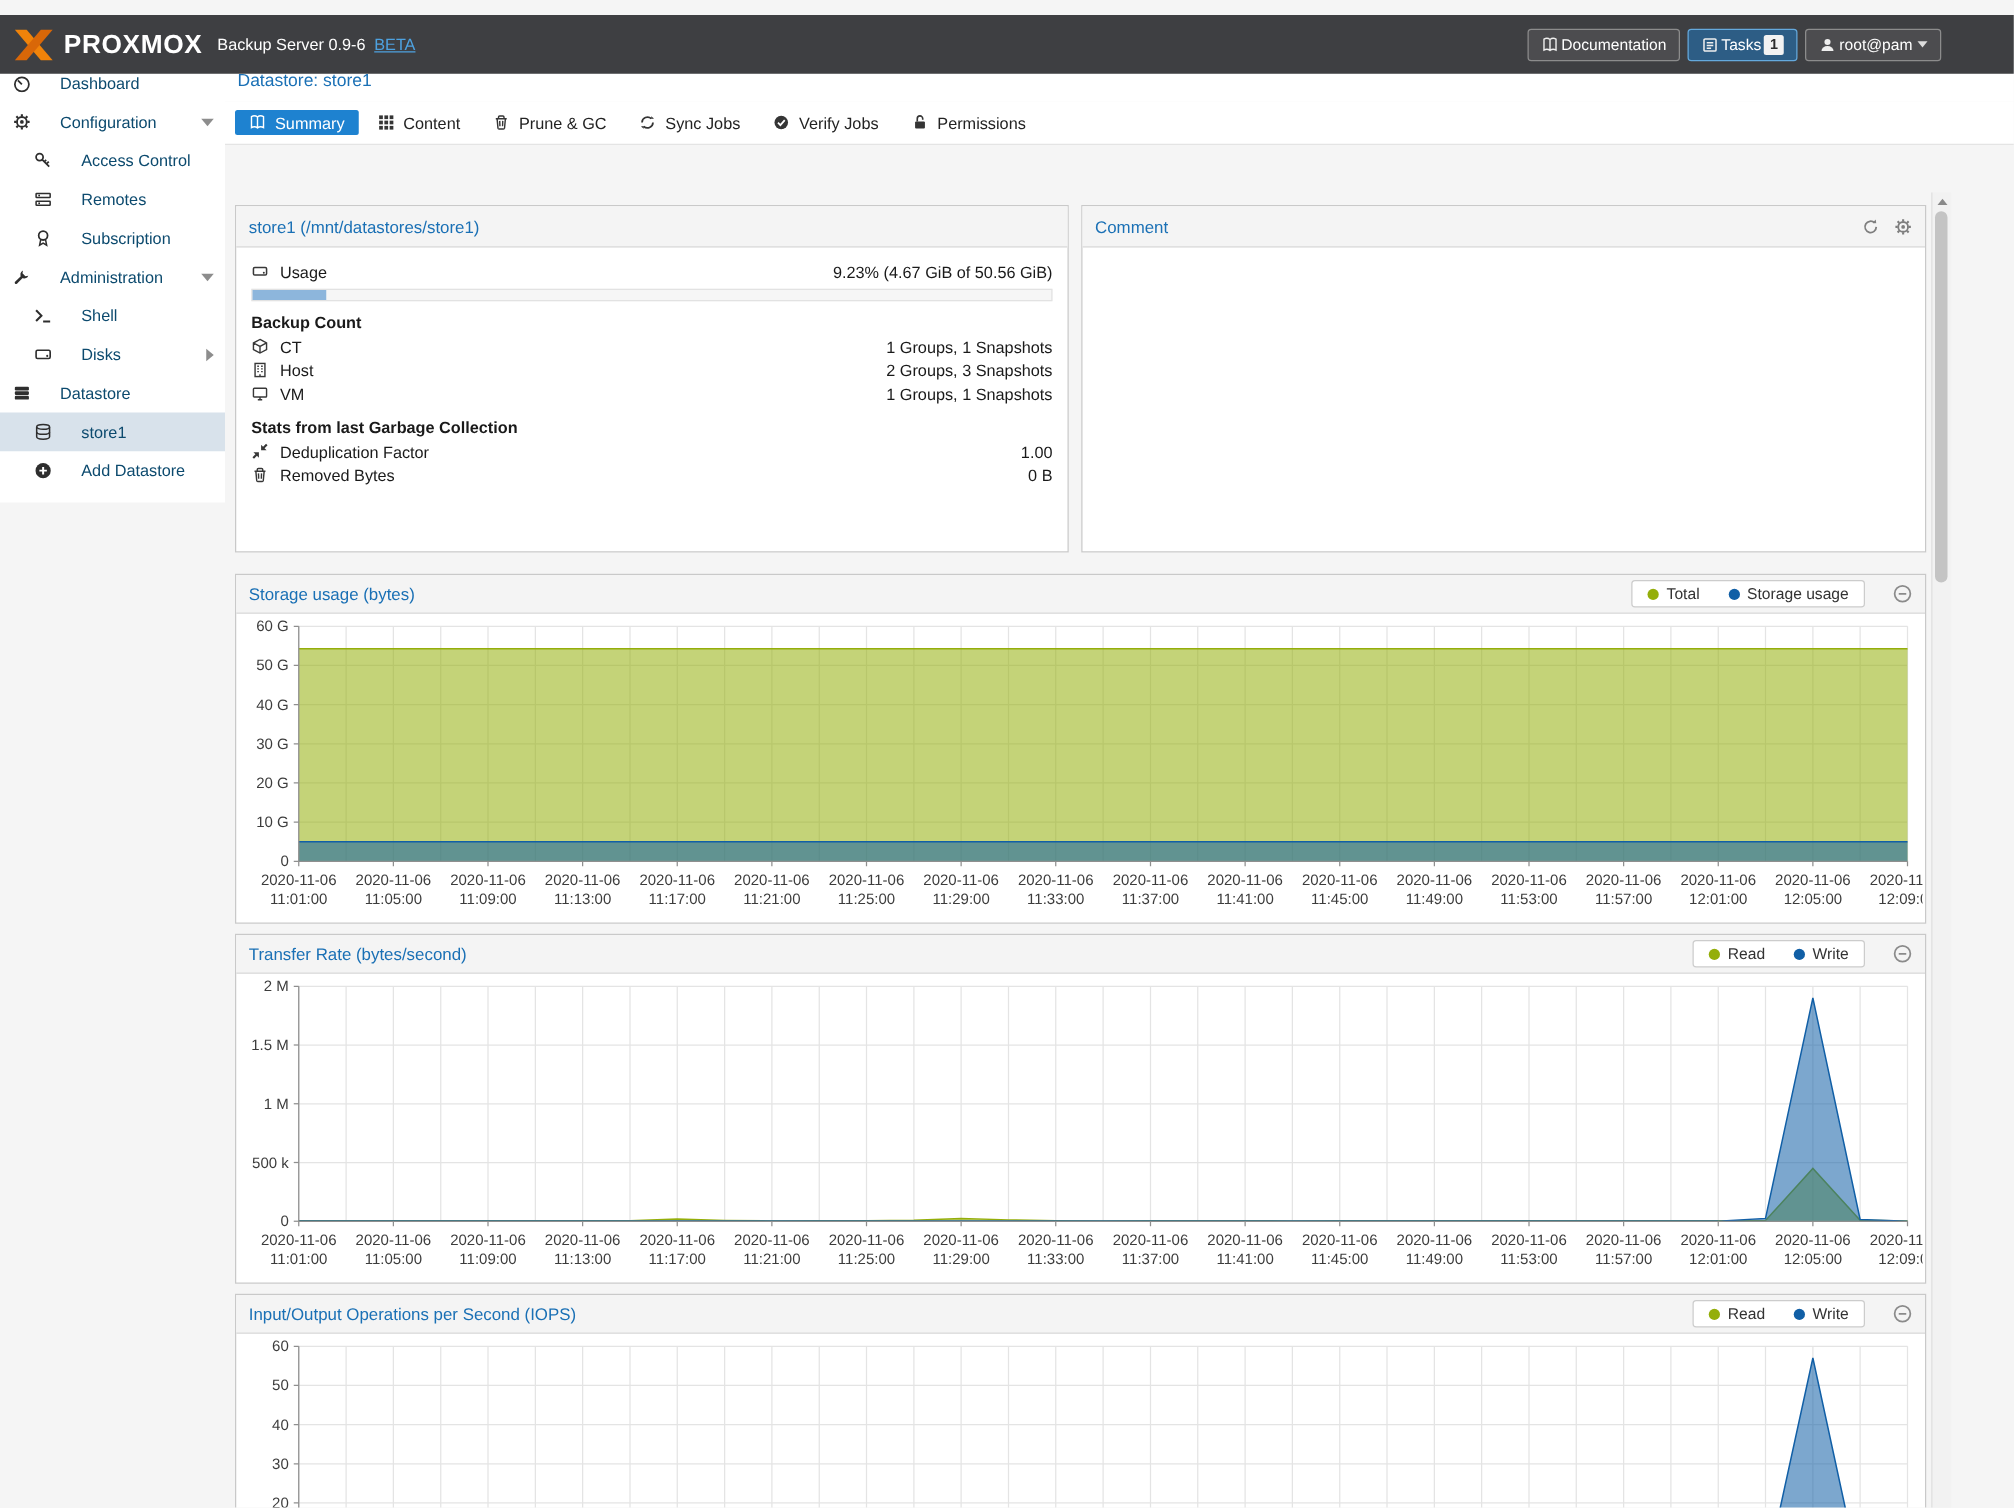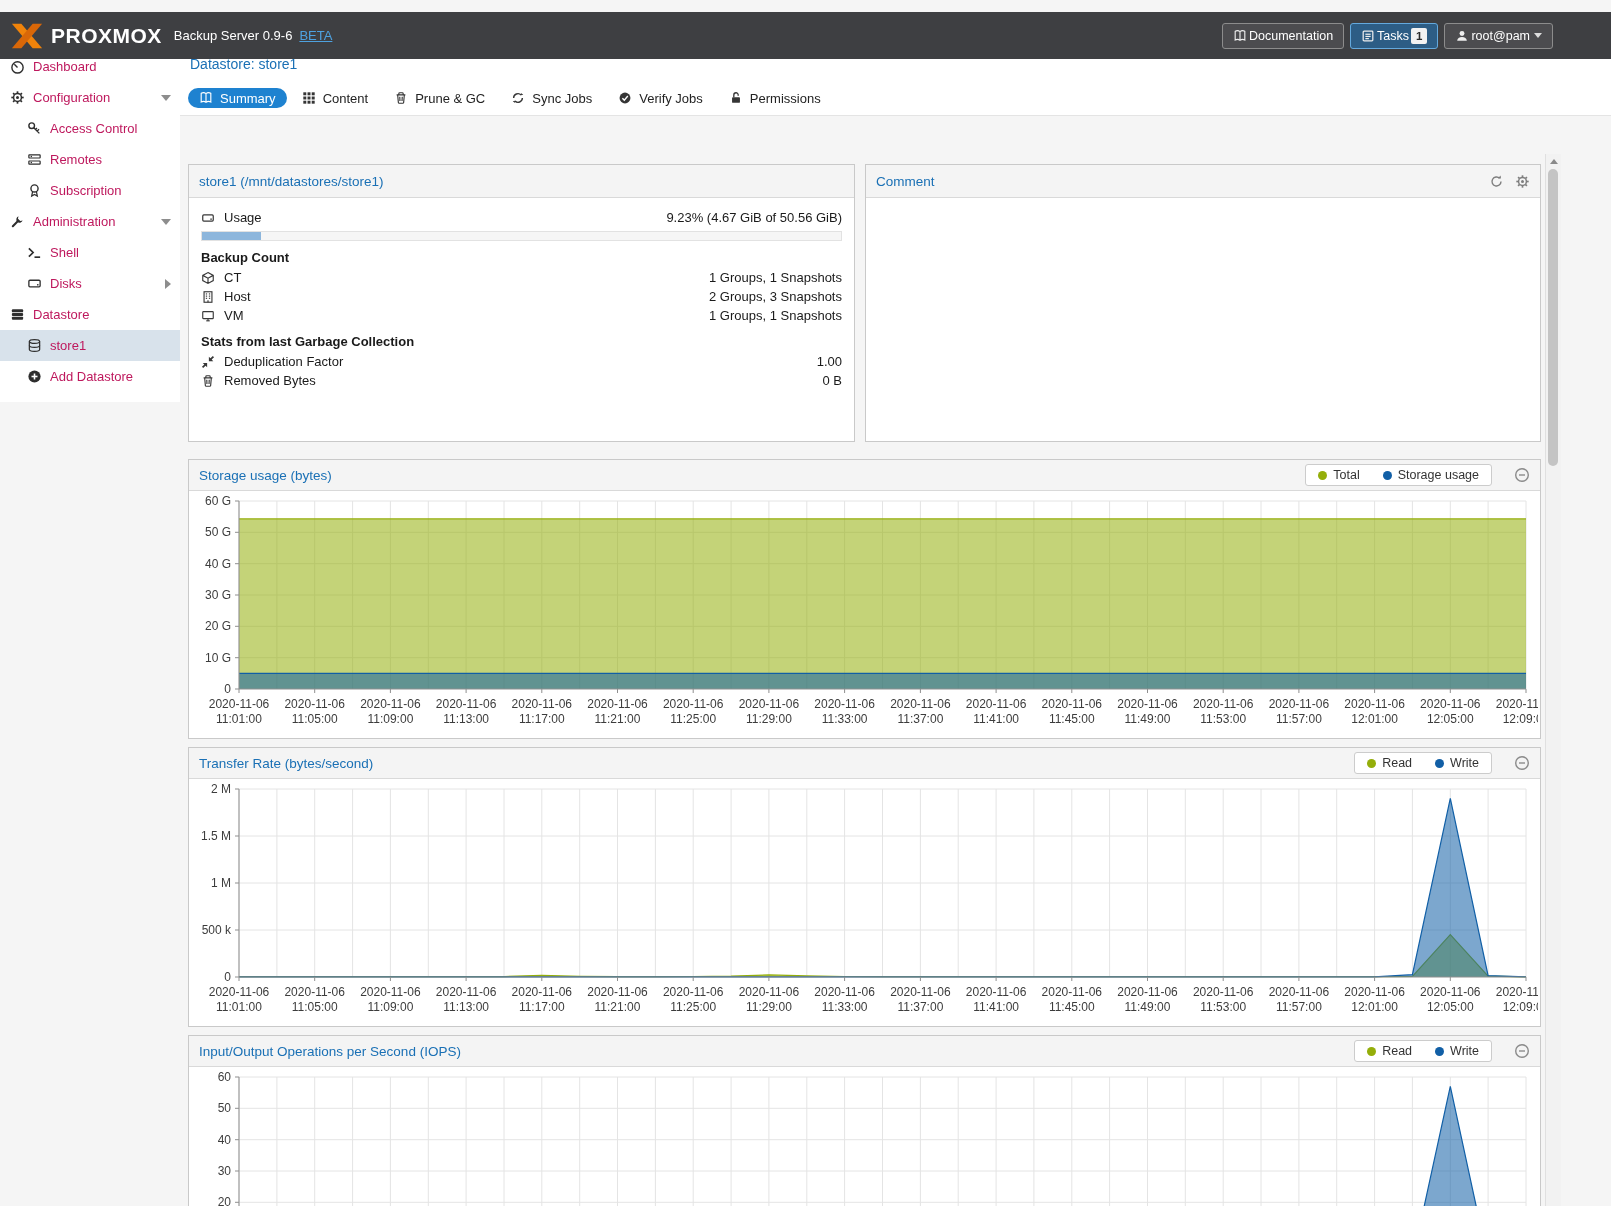--- a/index.html
+++ b/index.html
@@ -19,53 +19,53 @@
   .hdr-right{margin-left:auto;display:flex;gap:6px;align-items:center;padding-right:58px}
   .hbtn{display:flex;align-items:center;gap:2px;height:26px;padding:0 10px;background:#4c4c4f;border:1px solid #8c8c8c;
        border-radius:3px;color:#fff;font-size:12.5px;cursor:pointer;font-family:inherit}
   .hbtn .icon{color:#eee}
   .hbtn.tasks{background:#2d5d85;border-color:#64a9dd}
   .badge{background:#f2f2f2;color:#2b2b2b;border-radius:2px;padding:0 5px;font-size:11.5px;line-height:16px;font-weight:bold}
   .hcaret{width:0;height:0;border-left:4px solid transparent;border-right:4px solid transparent;border-top:5px solid #ddd;margin-left:2px}
 
   
   nav#sidebar{position:absolute;top:47px;left:0;width:180px;background:#fff;padding:4px 0 10px;box-sizing:border-box;z-index:4}
-  .sb-item{position:relative;display:flex;align-items:center;gap:8px;height:31px;padding-left:10px;cursor:pointer;color:#be185d}
+  .sb-item{position:relative;display:flex;align-items:center;gap:23px;height:31px;padding-left:10px;cursor:pointer;color:#0c4a6e}
   .sb-item.lvl1{padding-left:27px}
   .sb-item.selected{background:#d8e2eb}
   .sb-item .icon{width:15px;height:15px;color:#2e2e2e}
   .expander{position:absolute;right:9px;top:50%;transform:translateY(-50%);width:0;height:0}
   .expander.down{border-left:5px solid transparent;border-right:5px solid transparent;border-top:6px solid #8d8d8d}
   .expander.right{border-top:5px solid transparent;border-bottom:5px solid transparent;border-left:6px solid #8d8d8d}
 
   
   main{position:absolute;top:47px;left:180px;right:0;bottom:0}
   .title-row{height:34px;background:#fff;display:flex;align-items:center;padding-left:10px;font-size:14px;color:#1a70b5}
   .tab-row{height:34px;background:#fff;display:flex;align-items:center;gap:4px;padding-left:8px;border-bottom:1px solid #e4e4e4}
-  .tab{display:flex;align-items:center;gap:7px;height:20px;padding:0 11px;border-radius:13px;color:#232323;cursor:pointer;background:none;border:none;font:inherit}
+  .tab{display:flex;align-items:center;gap:7px;height:20px;padding:0 11px;border-radius:2px;color:#232323;cursor:pointer;background:none;border:none;font:inherit}
   .tab .icon{color:#353535}
   .tab.active{background:#1e82d0;color:#fff}
   .tab.active .icon{color:#fff}
   .toolbar-row{height:37px;background:#fff;border-bottom:1px solid #d6d6d6;display:flex;align-items:center;justify-content:flex-end;padding-right:52px}
   .select{width:160px;height:26px;box-sizing:border-box;border:1px solid #b0b0b0;border-radius:3px;background:#fff;
        display:flex;align-items:center;padding-left:9px;cursor:pointer;position:relative;color:#222}
   .sel-caret{position:absolute;right:7px;width:0;height:0;border-left:4px solid transparent;border-right:4px solid transparent;border-top:5px solid #666}
 
   .scroll-area{position:absolute;top:107px;left:0;right:0;bottom:0;background:#f5f5f5;padding:10px 0 0 8px;box-sizing:border-box;overflow:hidden}
 
   .row-panels{display:flex;gap:10px;width:1353px;margin-bottom:17px}
   .panel{background:#fff;border:1px solid #c9c9c9;box-sizing:border-box}
   .status-panel{width:667px;height:278px}
   .comment-panel{flex:1;height:278px}
   .panel-hd{height:33px;display:flex;align-items:center;padding:0 10px;background:#f4f4f4;border-bottom:1px solid #d9d9d9;
        color:#1a70b5;font-size:13.5px;box-sizing:border-box}
   .hd-tools{margin-left:auto;display:flex;gap:11px;color:#7e7e7e}
   .hd-tools .icon{width:15px;height:15px;cursor:pointer}
   .panel-bd{padding:10px 12px}
-  .srow{display:flex;align-items:flex-end;padding:2px 0}
+  .srow{display:flex;align-items:flex-start;padding:2px 0}
   .srow .icon{color:#383838;margin-right:9px}
   .srow .val{margin-left:auto}
   .sec-title{font-weight:bold;margin:9px 0 3px}
   .pbar{height:8px;border:1px solid #e2e2e2;background:#f6f6f6;margin:4px 0 4px;position:relative}
   .pbar-fill{position:absolute;left:0;top:0;bottom:0;background:#8db6dc}
 
   .chart-panel{width:1353px;margin-bottom:8px}
   .chart-panel .panel-hd{height:31px}
   .legend{margin-left:auto;margin-right:22px;display:flex;align-items:flex-start;gap:23px;border:1px solid #ccc;background:#fff;
        border-radius:3px;padding:3px 12px}

